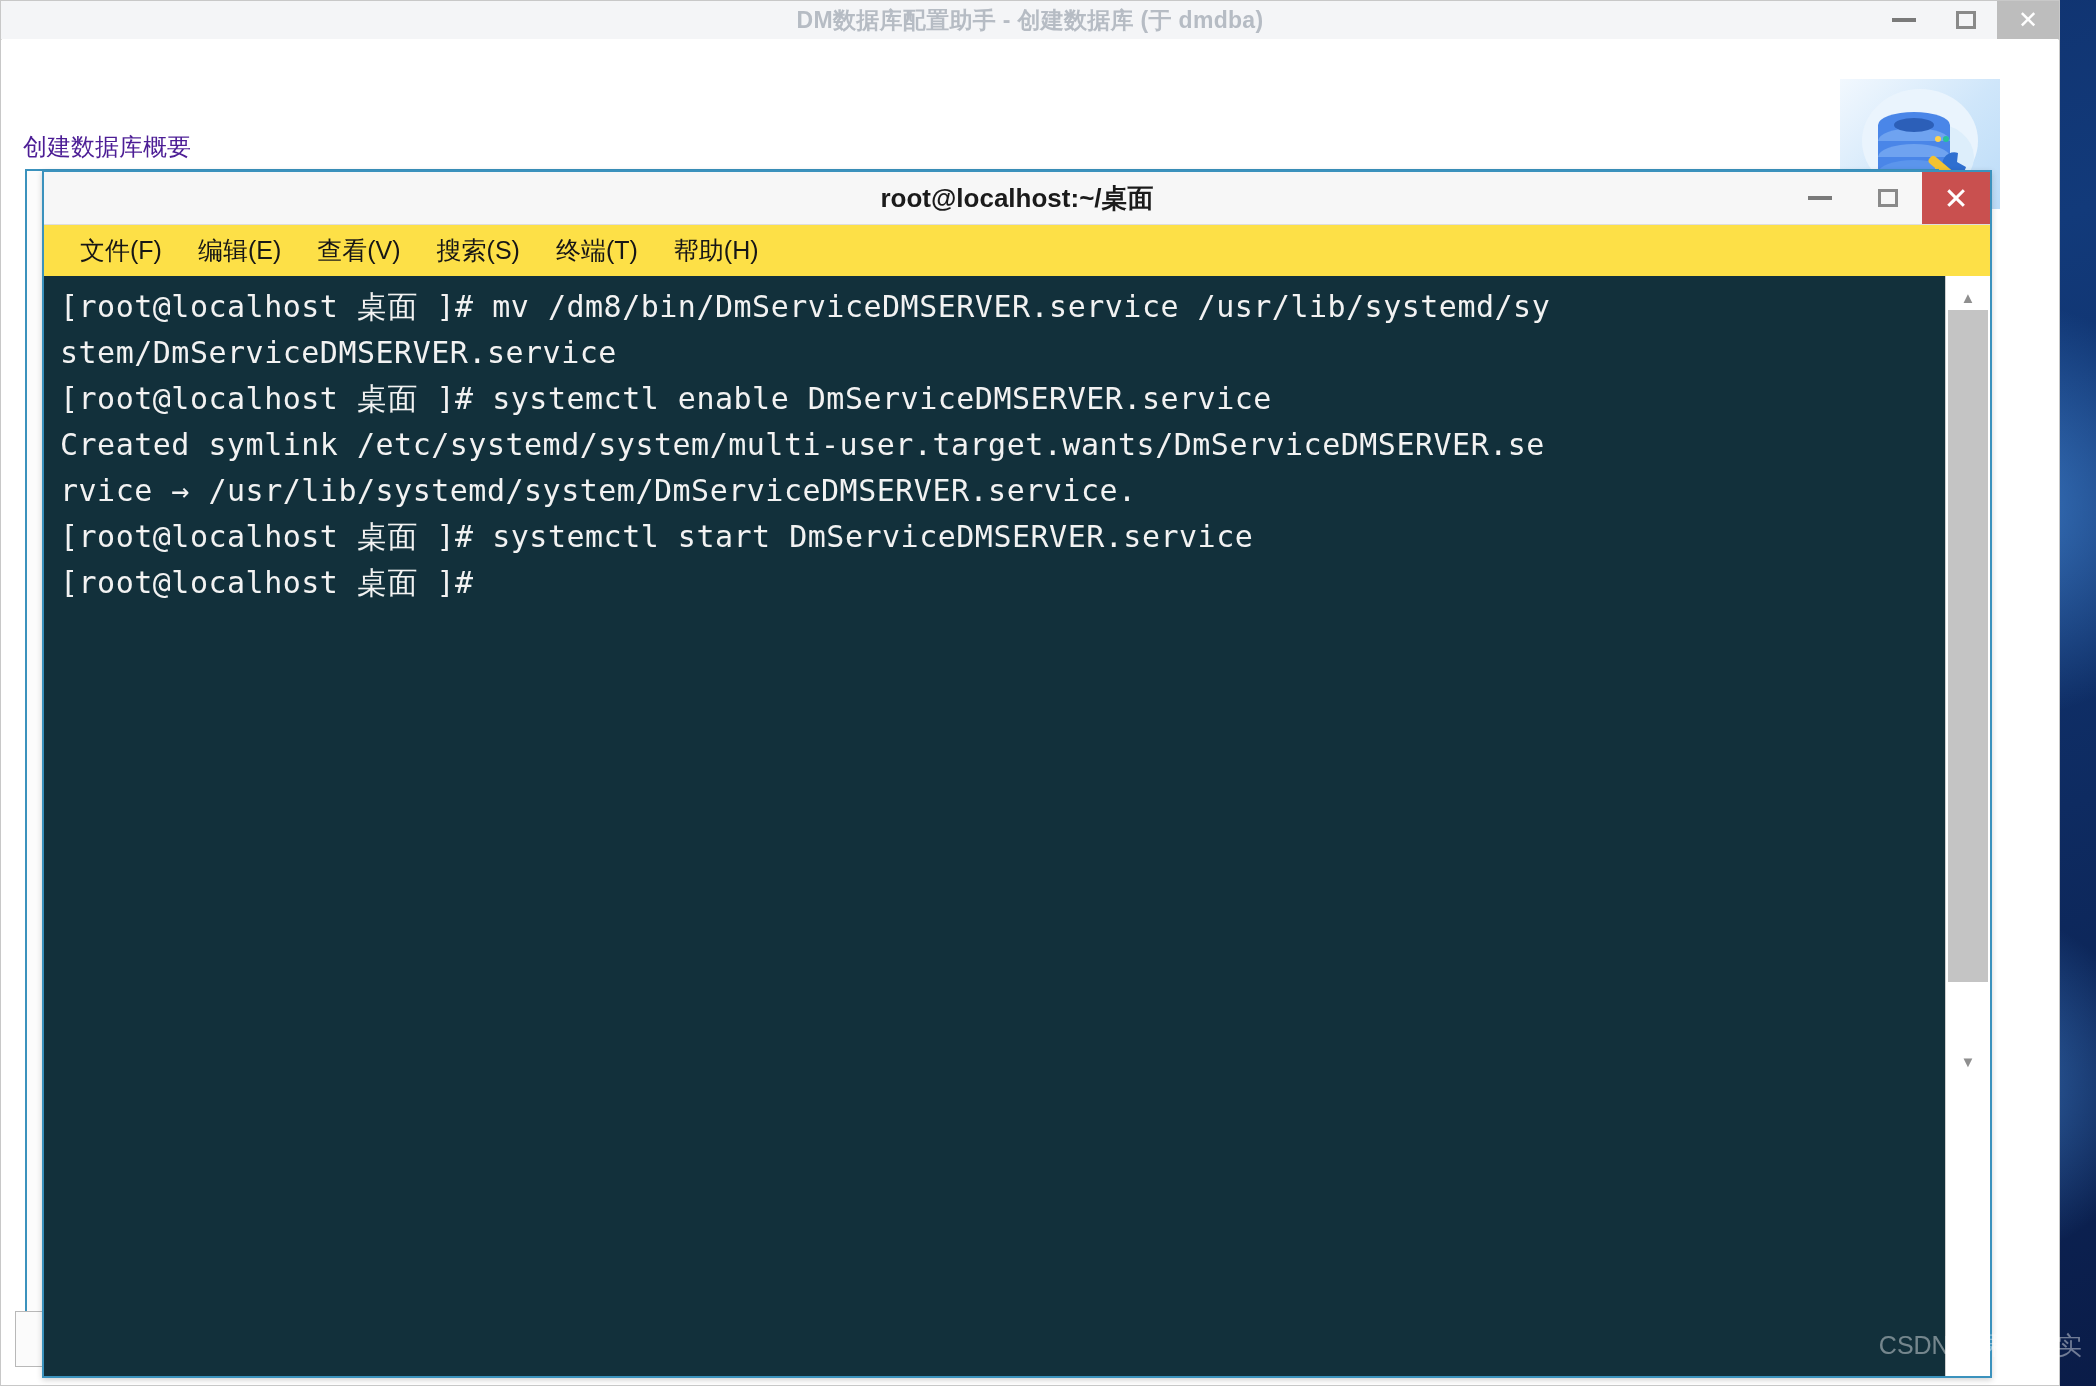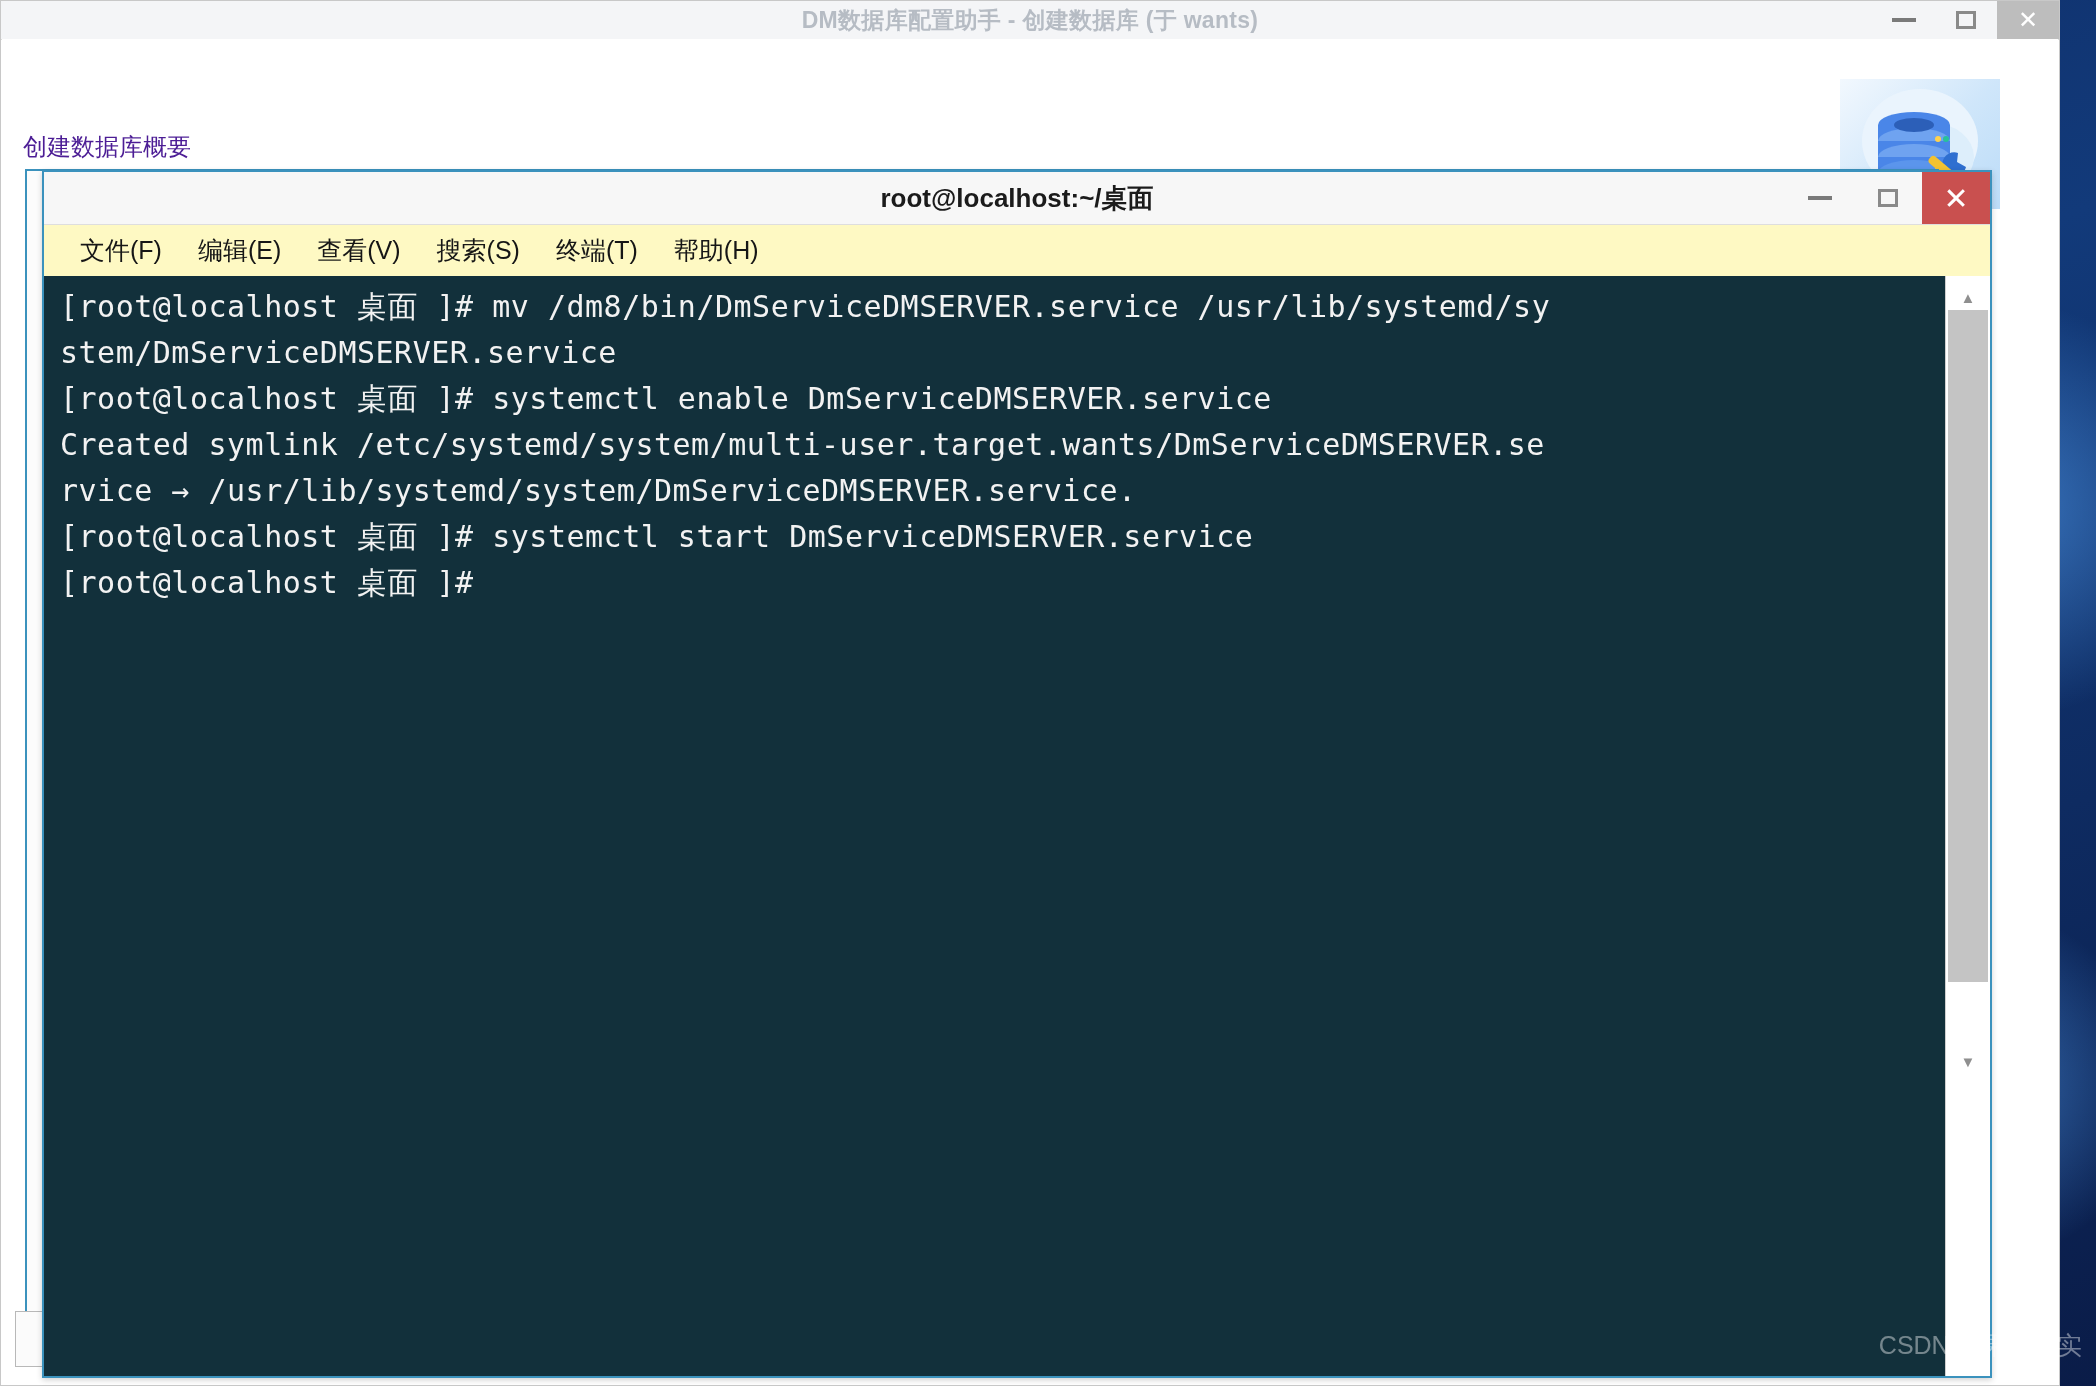--- a/index.html
+++ b/index.html
@@ -244,21 +244,21 @@
     border: 3px solid #8a8a8a;
     box-sizing: border-box;
   }
 
   #term-menubar {
     position: absolute;
     left: 0;
     top: 52px;
     width: 100%;
     height: 52px;
-    background: #fef9c3;
+    background: #fde047;
     border-top: 1px solid #dedede;
     display: flex;
     align-items: center;
     padding-left: 18px;
     box-sizing: border-box;
   }
   #term-menubar .menu-item {
     font-size: 25px;
     color: #161616;
     padding: 0 18px;
@@ -332,21 +332,21 @@
 <body>
 
 <div id="desktop-wallpaper">
   <div class="glow" style="right:-120px; top:300px; width:420px; height:420px;"></div>
   <div class="glow" style="right:-60px; bottom:120px; width:360px; height:360px;"></div>
 </div>
 
 <div id="dm-window">
 
   <div id="dm-titlebar">
-    <span id="dm-title-text">DM数据库配置助手 - 创建数据库 (于 wants)</span>
+    <span id="dm-title-text">DM数据库配置助手 - 创建数据库 (于 dmdba)</span>
     <div id="dm-winbtns">
       <div class="wb">
           <span class="minglyph"></span>
         </div>
       <div class="wb">
           <span class="maxglyph"></span>
         </div>
       <div class="wb close">
           <span>✕</span>
         </div>

